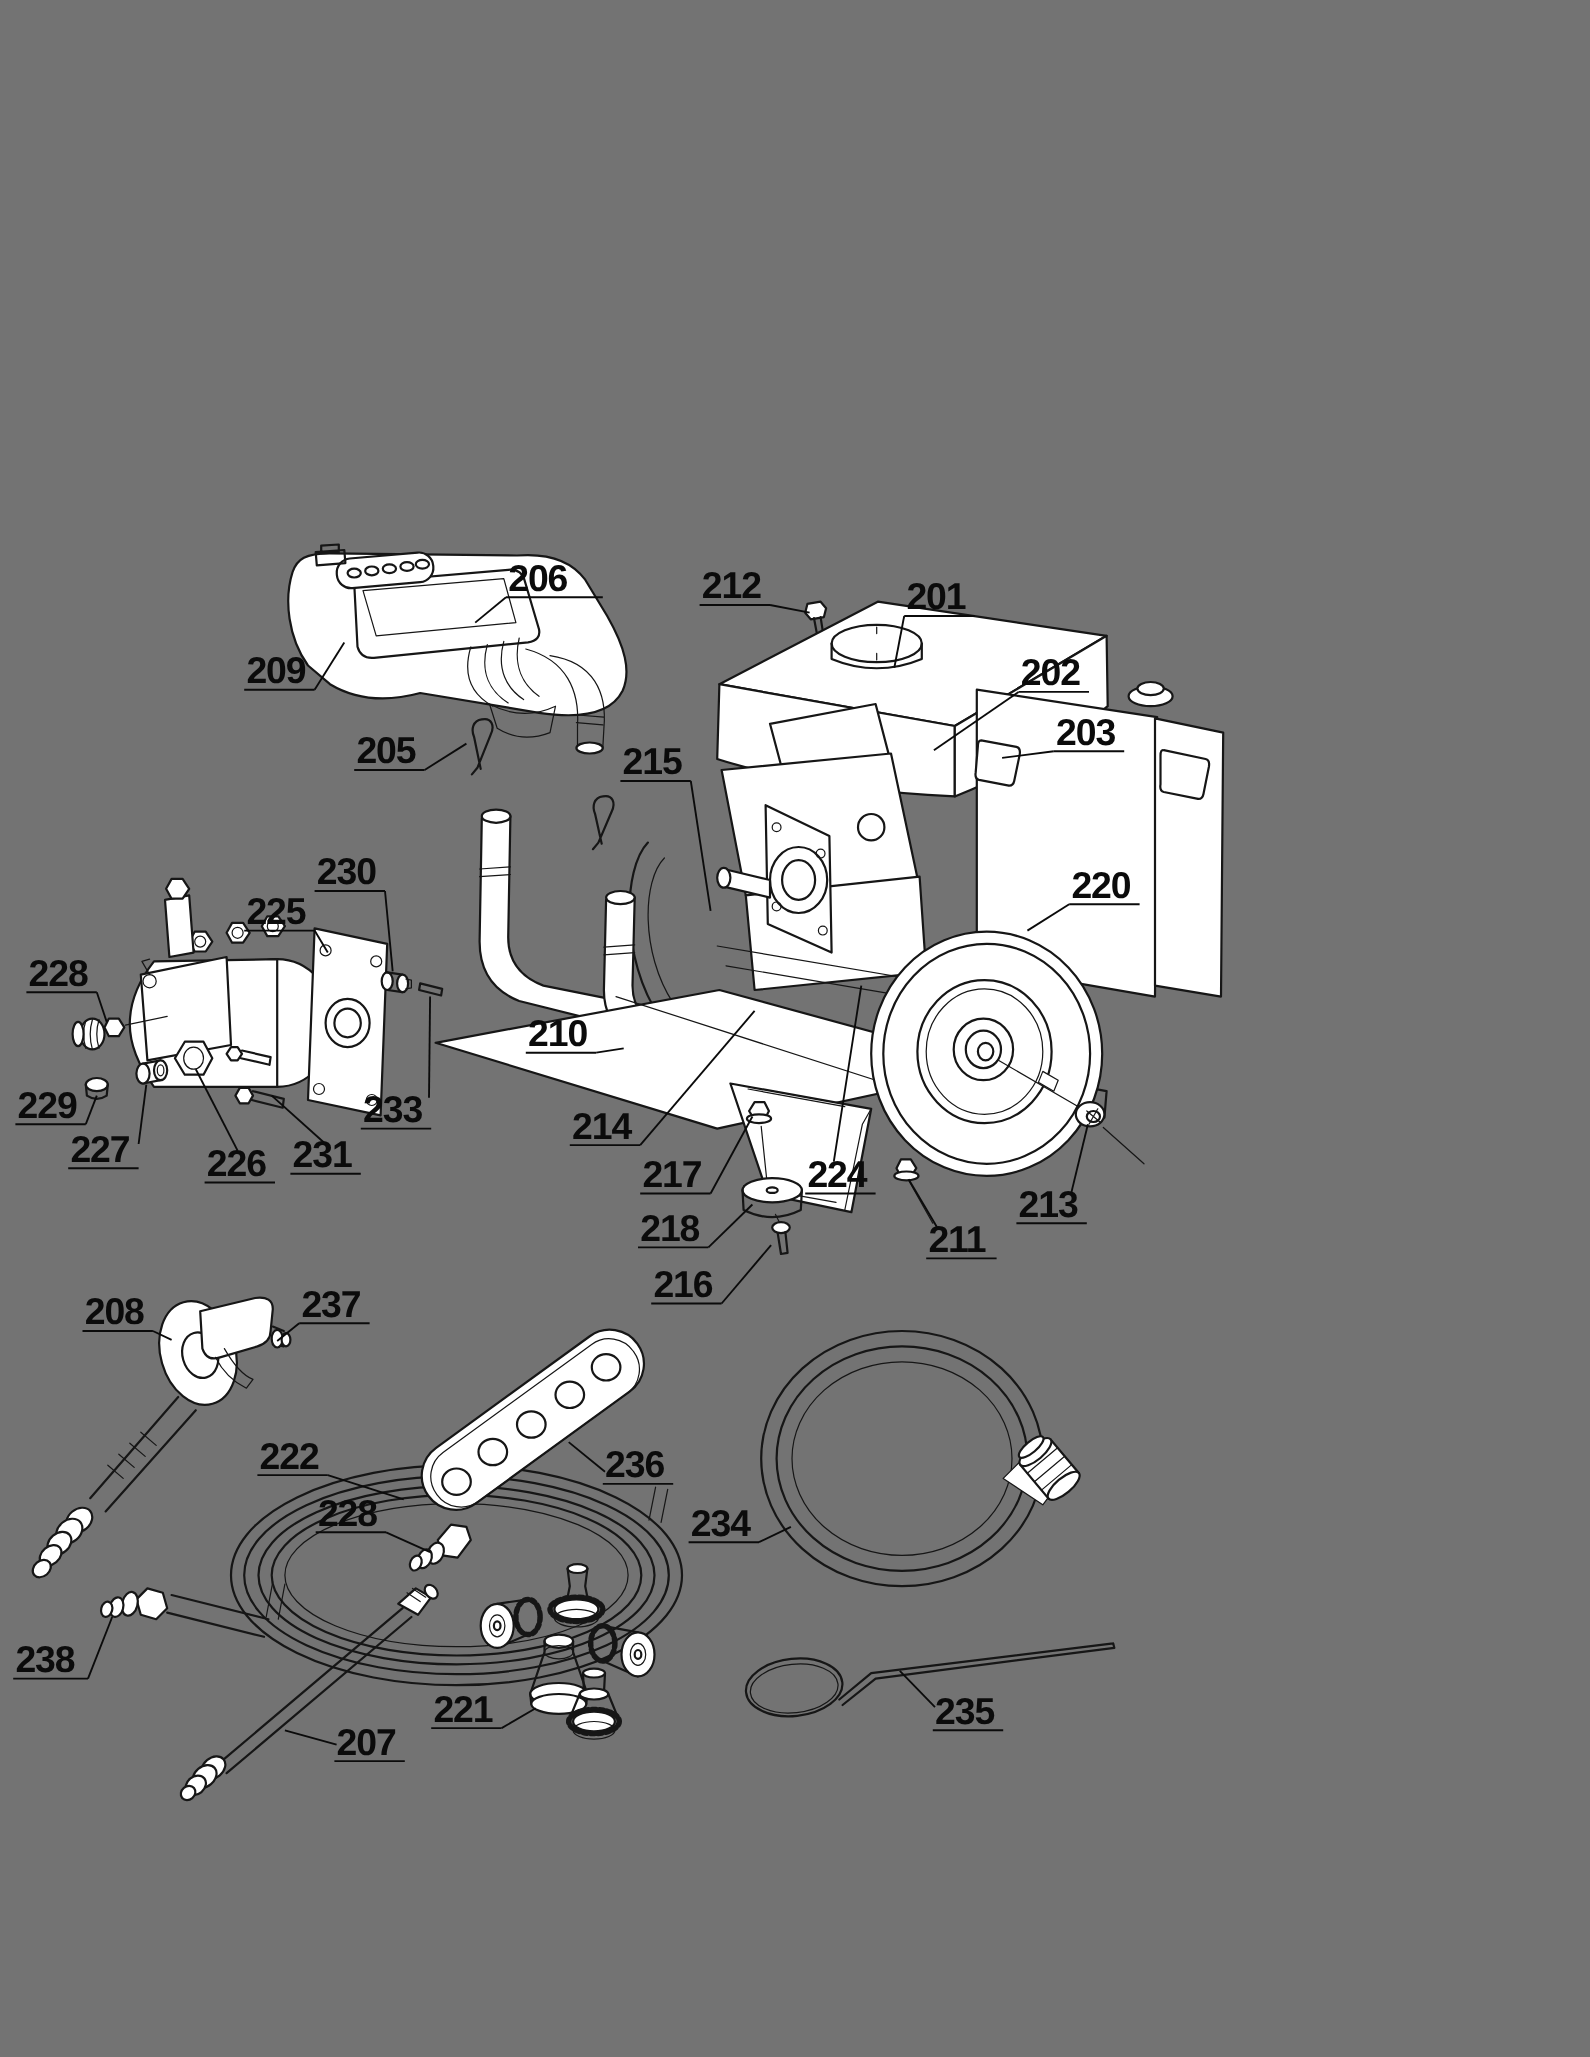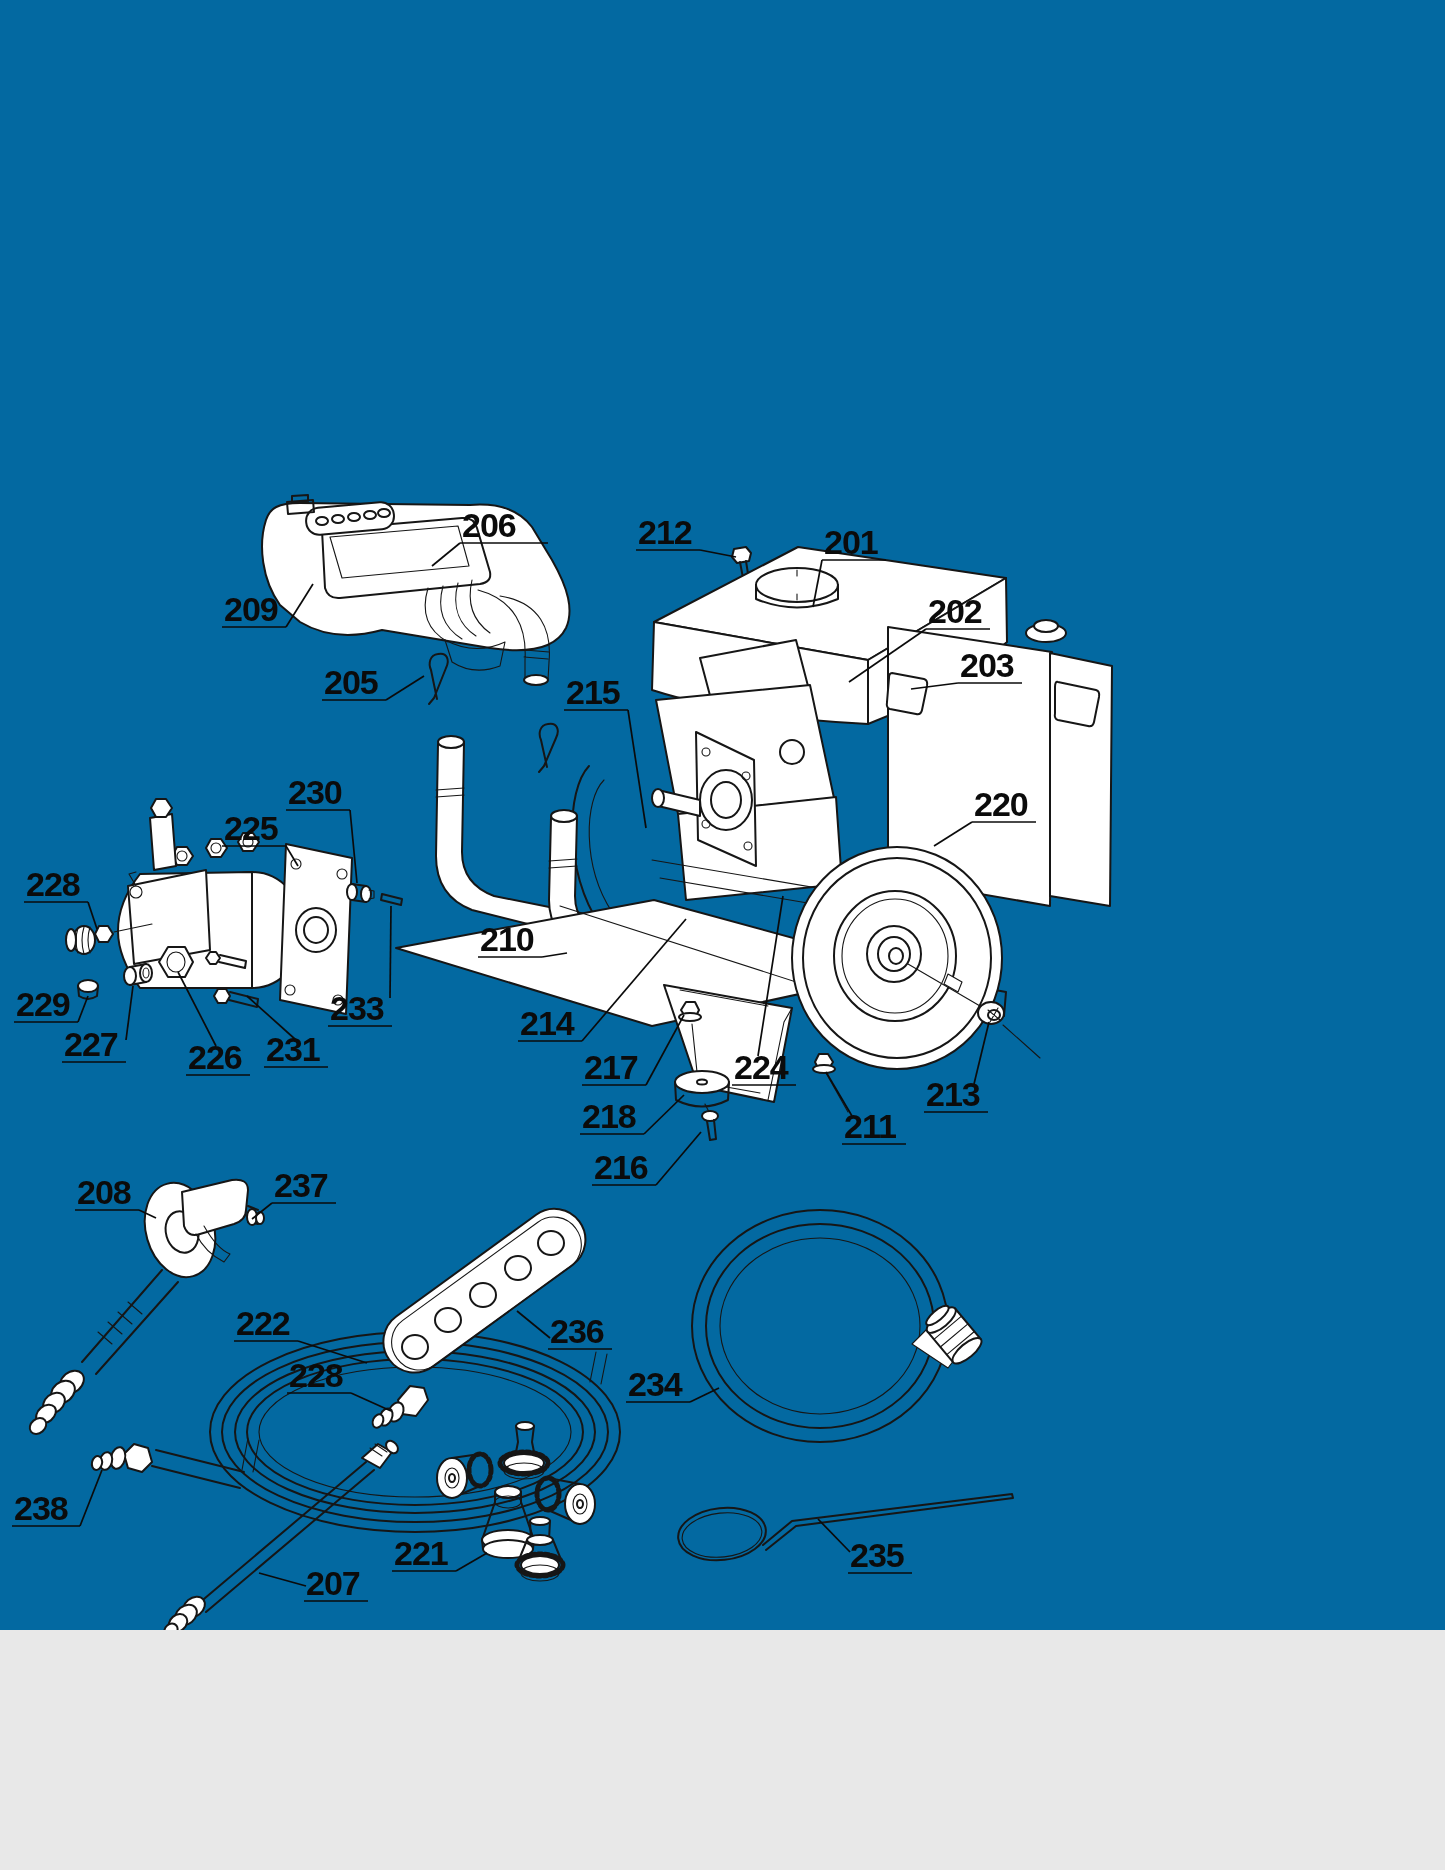--- a/index.html
+++ b/index.html
@@ -1,16 +1,16 @@
 <!DOCTYPE html>
 <html><head>
 <meta charset="utf-8">
 <style>
   html,body{margin:0;padding:0;background:#e8e8e8;}
-  .page{position:relative;width:1445px;height:1630px;background:#0369a1;margin:0 auto;overflow:hidden;}
+  .page{position:relative;width:1445px;height:1870px;background:#737373;margin:0 auto;overflow:hidden;}
   svg{position:absolute;left:0;top:0;}
   .co text{font:700 34px "Liberation Sans",sans-serif;letter-spacing:-1px;fill:#0b0b0b;}
   .co line,.co path{stroke:#0b0b0b;stroke-width:1.7;fill:none;}
   .d{stroke:#161616;fill:none;stroke-width:2;stroke-linecap:round;stroke-linejoin:round;}
   .d .w{fill:#ffffff;}
   .d .thin{stroke-width:1.1;}
   .d .teeth{stroke-width:5;stroke-dasharray:3.5 3.2;}
 </style>
 </head>
 <body>

